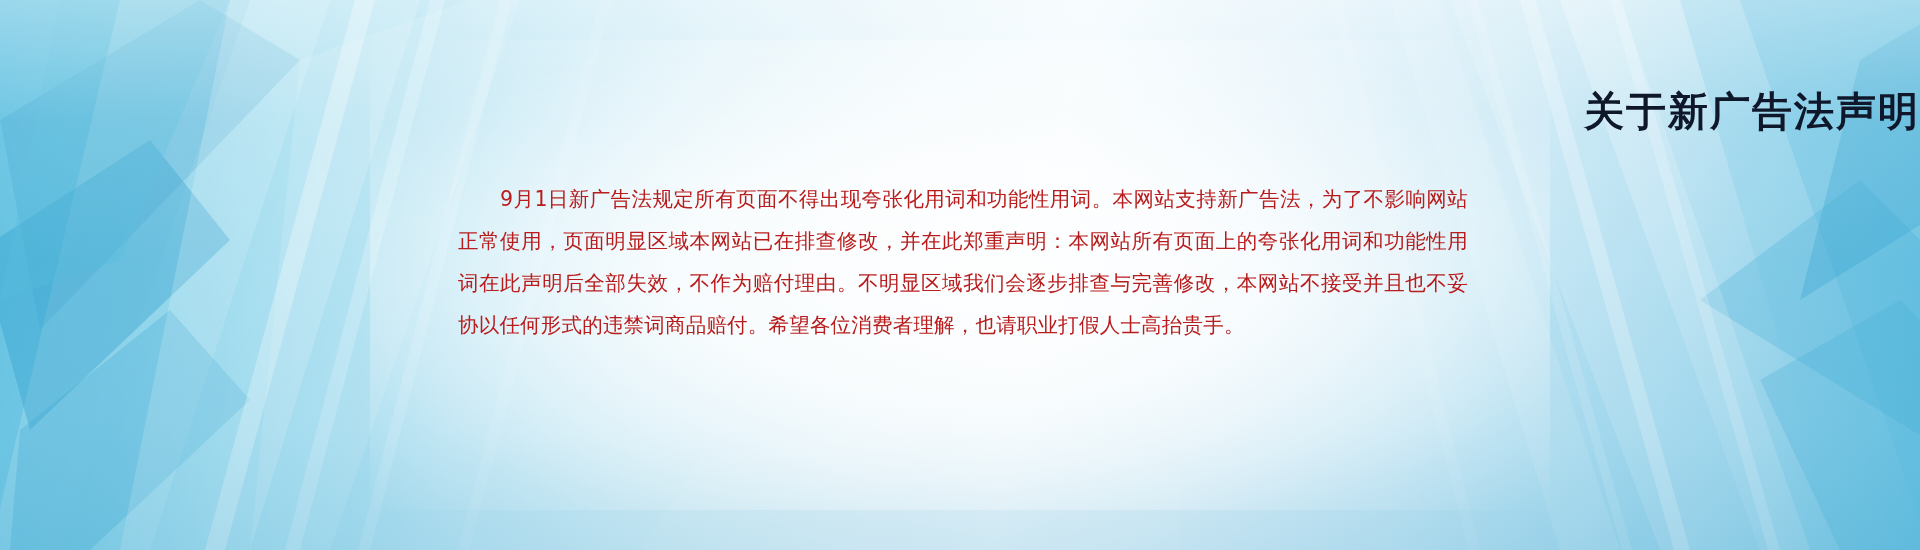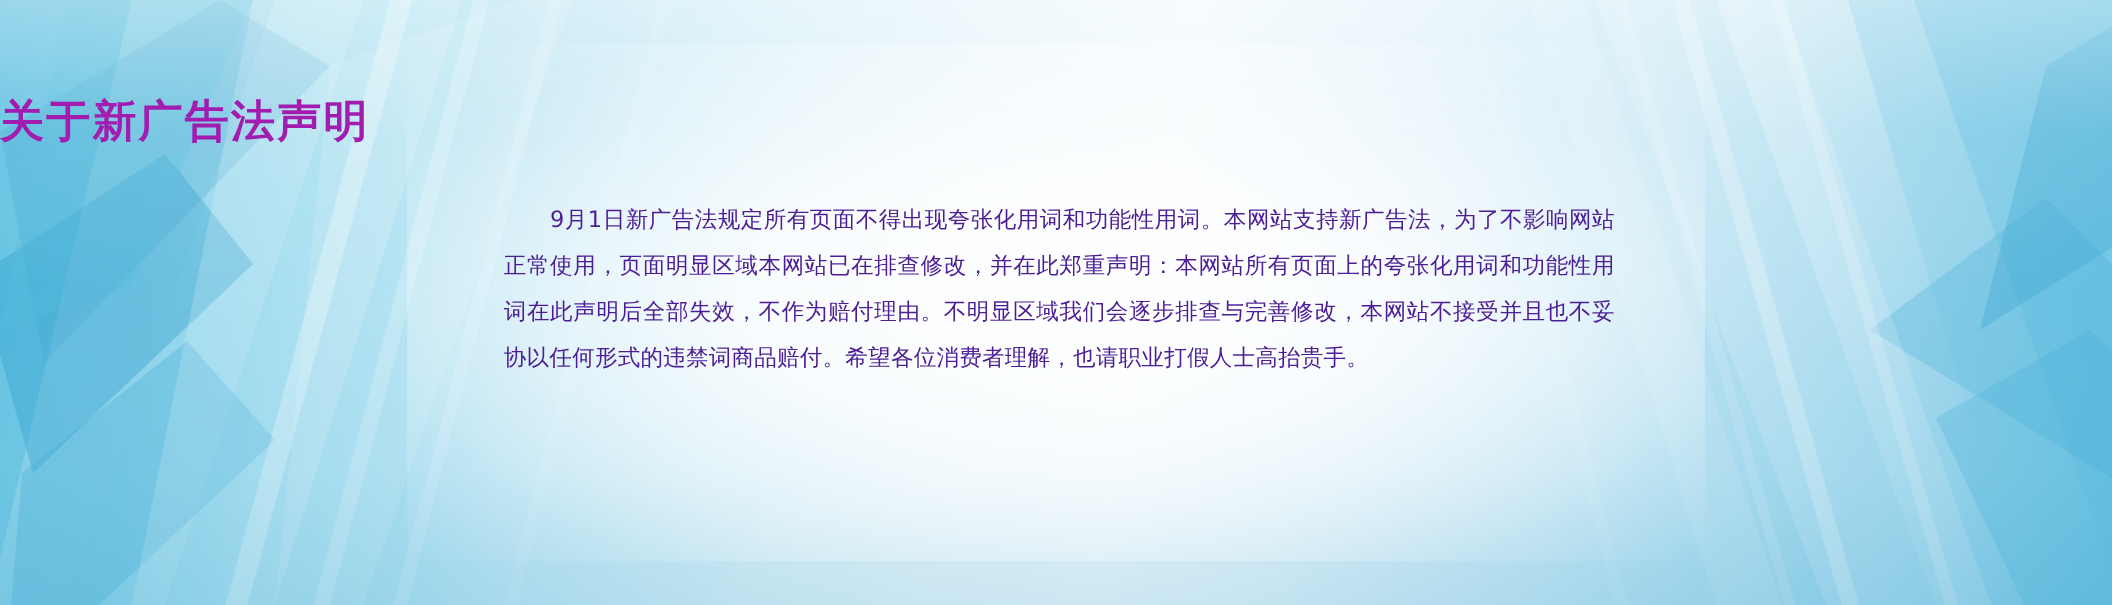--- a/index.html
+++ b/index.html
@@ -89,34 +89,34 @@
     align-items: center;
   }
 
   .statement-title {
     margin: 0;
     padding: 0;
     position: absolute;
     top: 88px;
     left: 0;
     width: 1920px;
-    text-align: left;
+    text-align: right;
     font-size: 40px;
     font-weight: 700;
     letter-spacing: 2px;
-    color: #a21caf;
+    color: #0f172a;
     line-height: 1.15;
   }
 
   .statement-body {
     position: absolute;
     top: 178px;
     left: 458px;
     width: 1010px;
-    color: #4c1d95;
+    color: #b91c1c;
     font-size: 20.5px;
     line-height: 42px;
     letter-spacing: 0.2px;
     text-align: justify;
     text-justify: inter-ideograph;
   }
 
   .statement-body p {
     margin: 0;
   }

